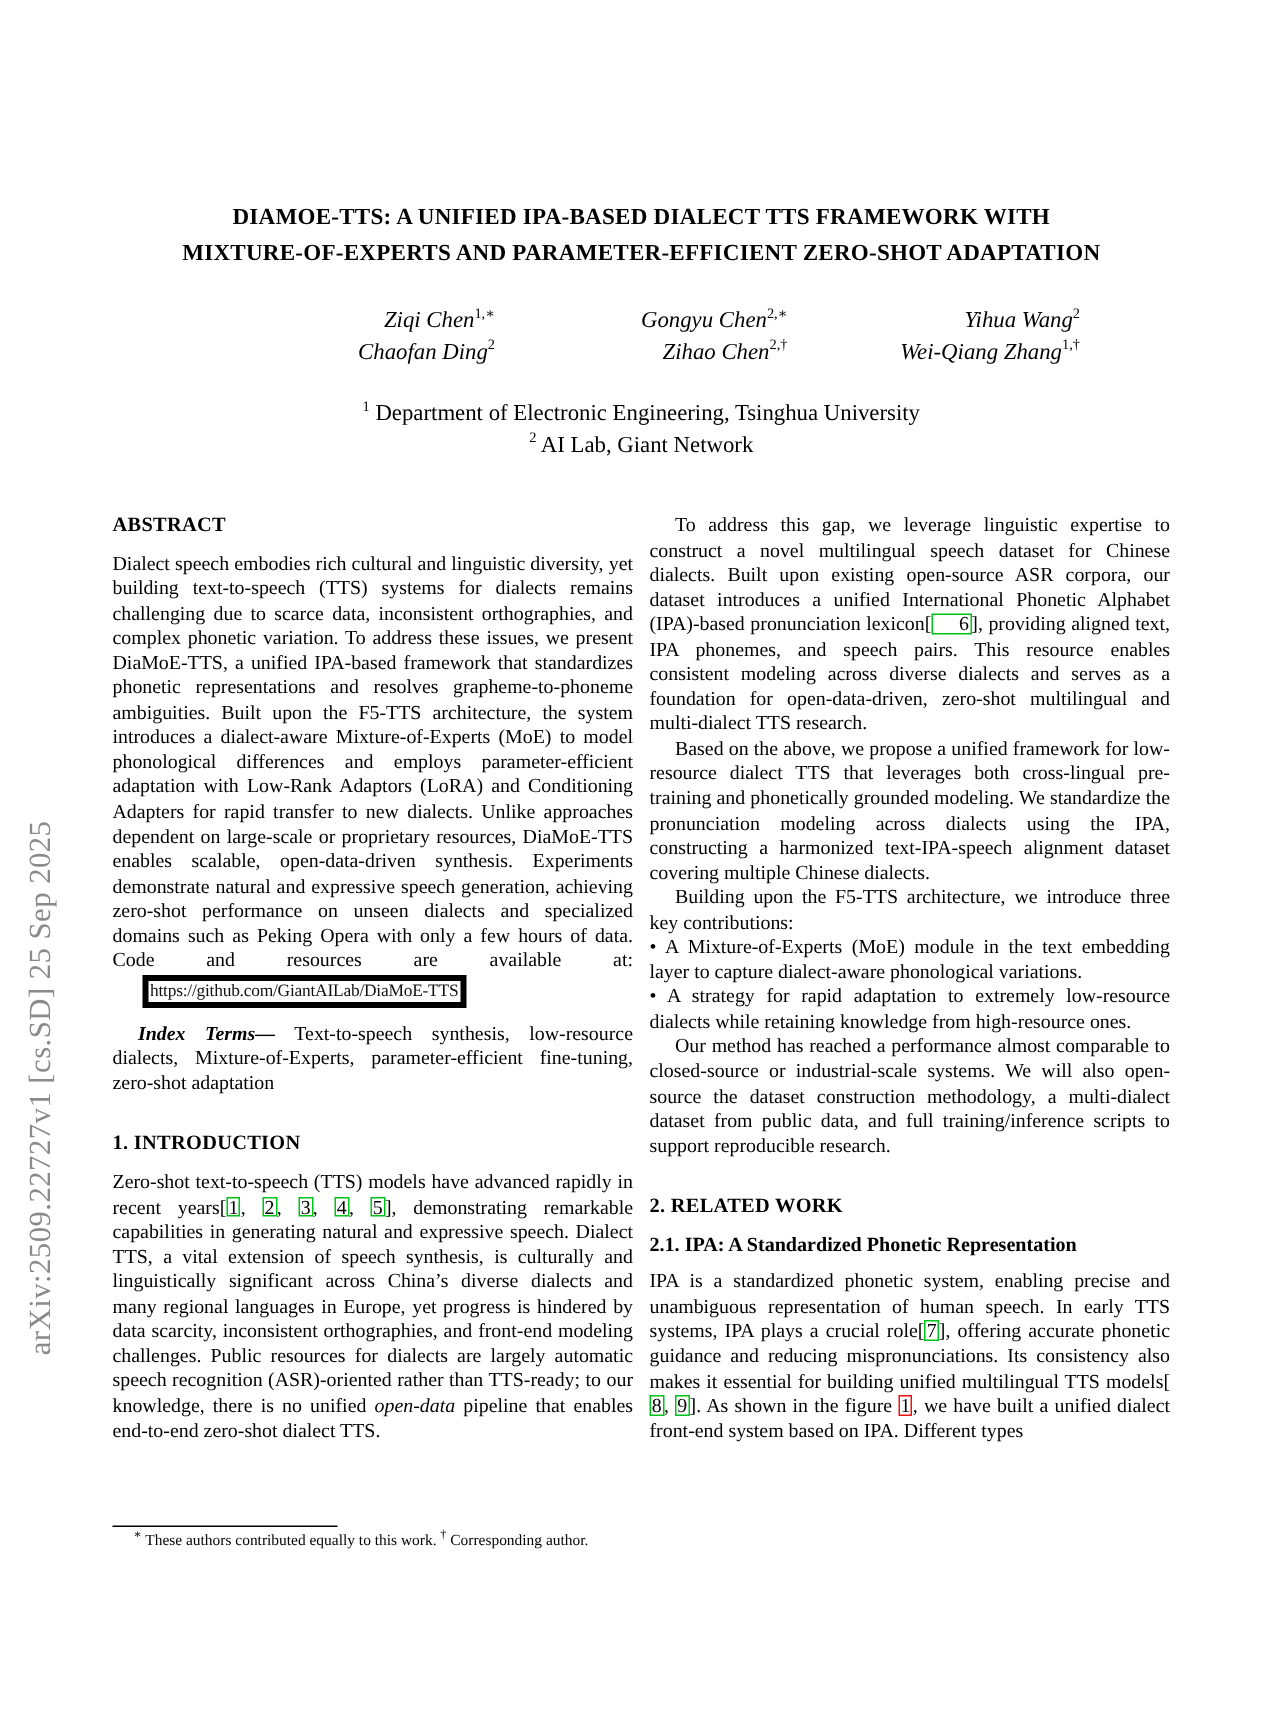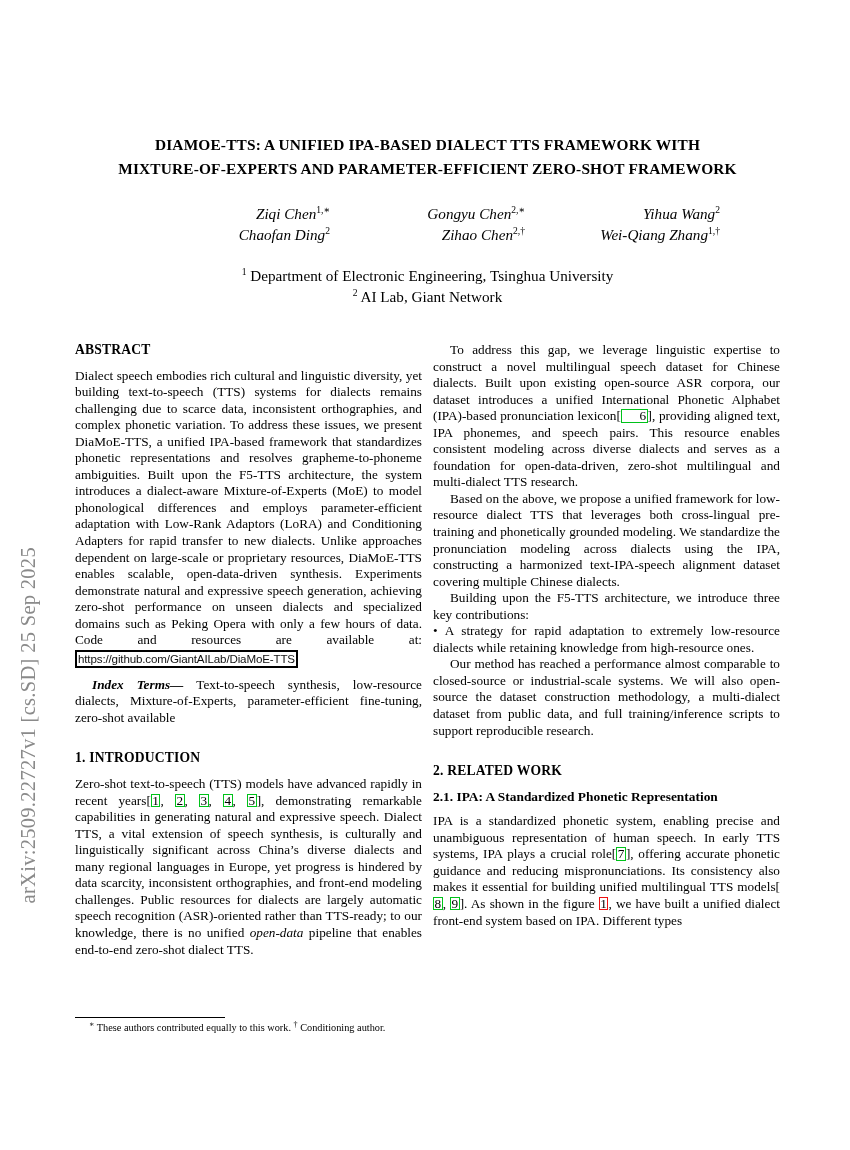--- a/index.html
+++ b/index.html
@@ -142,29 +142,30 @@
   .idx-terms {
     margin: 9px 0 0 0;
     text-indent: 17px;
     text-align: justify;
   }
   .idx-terms b i { font-weight: bold; font-style: italic; }
 
   
   .url-box {
     display: inline-block;
-    font-family: Liberation Sans, sans-serif;
+    font-family: Liberation Serif, serif;
     font-size: 11.6px;
     letter-spacing: -0.15px;
-    border: 2px solid #000000;
+    border: 4px solid #000000;
     padding: 0px 1px;
     line-height: 14px;
     color: #111111;
     white-space: nowrap;
     margin-top: 1px;
+    margin-left: 20px;
   }
   .cite {
     display: inline-block;
     border: 1px solid #00c21a;
     line-height: 11.5px;
     padding: 0 0.5px;
     margin: 0 0px;
     font-size: 13.25px;
   }
   .figref {
@@ -207,21 +208,21 @@
 
 <div id="arxiv-stamp">
   <div class="stamp-text">arXiv:2509.22727v1  [cs.SD]  25 Sep 2025</div>
 </div>
 
 <div id="page">
 
   <div class="title-block">
     <div class="paper-title">
       <span class="ln">DIAMOE-TTS: A UNIFIED IPA-BASED DIALECT TTS FRAMEWORK WITH</span>
-      <span class="ln">MIXTURE-OF-EXPERTS AND PARAMETER-EFFICIENT ZERO-SHOT FRAMEWORK</span>
+      <span class="ln">MIXTURE-OF-EXPERTS AND PARAMETER-EFFICIENT ZERO-SHOT ADAPTATION</span>
     </div>
   </div>
 
   <div class="authors">
     <div class="author-row">
       <div class="author-cell"><span>Ziqi Chen</span><sup>1,∗</sup></div>
       <div class="author-cell"><span>Gongyu Chen</span><sup>2,∗</sup></div>
       <div class="author-cell"><span>Yihua Wang</span><sup>2</sup></div>
     </div>
     <div class="author-row">
@@ -236,46 +237,47 @@
     <span class="aff-line"><sup>2</sup> <span>AI Lab, Giant Network</span></span>
   </div>
 
   <div class="col col-left">
 
     <div class="sec-head">ABSTRACT</div>
 
     <p class="para noindent"><span>Dialect speech embodies rich cultural and linguistic diversity, yet building text-to-speech (TTS) systems for dialects remains challenging due to scarce data, inconsistent orthographies, and complex phonetic variation. To address these issues, we present DiaMoE-TTS, a unified IPA-based framework that standardizes phonetic representations and resolves grapheme-to-phoneme ambiguities. Built upon the F5-TTS architecture, the system introduces a dialect-aware Mixture-of-Experts (MoE) to model phonological differences and employs parameter-efficient adaptation with Low-Rank Adaptors (LoRA) and Conditioning Adapters for rapid transfer to new dialects. Unlike approaches dependent on large-scale or proprietary resources, DiaMoE-TTS enables scalable, open-data-driven synthesis. Experiments demonstrate natural and expressive speech generation, achieving zero-shot performance on unseen dialects and specialized domains such as Peking Opera with only a few hours of data. Code and resources are available at:</span>
       <span class="url-box">https://github.com/GiantAILab/DiaMoE-TTS</span></p>
 
-    <p class="idx-terms"><b><i>Index Terms—</i></b> <span>Text-to-speech synthesis, low-resource dialects, Mixture-of-Experts, parameter-efficient fine-tuning, zero-shot available</span></p>
+    <p class="idx-terms"><b><i>Index Terms—</i></b> <span>Text-to-speech synthesis, low-resource dialects, Mixture-of-Experts, parameter-efficient fine-tuning, zero-shot adaptation</span></p>
 
     <div class="sec-head spaced-before">1.  INTRODUCTION</div>
 
     <p class="para noindent"><span>Zero-shot text-to-speech (TTS) models have advanced rapidly in recent years[</span><span class="cite">1</span>, <span class="cite">2</span>, <span class="cite">3</span>, <span class="cite">4</span>, <span class="cite">5</span><span>], demonstrating remarkable capabilities in generating natural and expressive speech. Dialect TTS, a vital extension of speech synthesis, is culturally and linguistically significant across China’s diverse dialects and many regional languages in Europe, yet progress is hindered by data scarcity, inconsistent orthographies, and front-end modeling challenges. Public resources for dialects are largely automatic speech recognition (ASR)-oriented rather than TTS-ready; to our knowledge, there is no unified </span><span class="emph">open-data</span><span> pipeline that enables end-to-end zero-shot dialect TTS.</span></p>
 
   </div>
 
   <div class="col col-right">
 
     <p class="para"><span>To address this gap, we leverage linguistic expertise to construct a novel multilingual speech dataset for Chinese dialects. Built upon existing open-source ASR corpora, our dataset introduces a unified International Phonetic Alphabet (IPA)-based pronunciation lexicon[</span><span class="cite">6</span><span>], providing aligned text, IPA phonemes, and speech pairs. This resource enables consistent modeling across diverse dialects and serves as a foundation for open-data-driven, zero-shot multilingual and multi-dialect TTS research.</span></p>
 
     <p class="para">Based on the above, we propose a unified framework for low-resource dialect TTS that leverages both cross-lingual pre-training and phonetically grounded modeling. We standardize the pronunciation modeling across dialects using the IPA, constructing a harmonized text-IPA-speech alignment dataset covering multiple Chinese dialects.</p>
 
     <p class="para">Building upon the F5-TTS architecture, we introduce three key contributions:</p>
 
 
+    <p class="para bullet">• A Mixture-of-Experts (MoE) module in the text embedding layer to capture dialect-aware phonological variations.</p>
 
     <p class="para bullet">• A strategy for rapid adaptation to extremely low-resource dialects while retaining knowledge from high-resource ones.</p>
 
     <p class="para">Our method has reached a performance almost comparable to closed-source or industrial-scale systems. We will also open-source the dataset construction methodology, a multi-dialect dataset from public data, and full training/inference scripts to support reproducible research.</p>
 
     <div class="sec-head spaced-before">2.  RELATED WORK</div>
 
     <div class="subsec-head">2.1.  IPA: A Standardized Phonetic Representation</div>
 
     <p class="para noindent"><span>IPA is a standardized phonetic system, enabling precise and unambiguous representation of human speech. In early TTS systems, IPA plays a crucial role[</span><span class="cite">7</span><span>], offering accurate phonetic guidance and reducing mispronunciations. Its consistency also makes it essential for building unified multilingual TTS models[</span><span class="cite">8</span>, <span class="cite">9</span><span>]. As shown in the figure </span><span class="figref">1</span><span>, we have built a unified dialect front-end system based on IPA. Different types</span></p>
 
   </div>
 
   <div class="footnote-rule"></div>
-  <div class="footnote"><span class="footnote-indent"></span><span class="fnmark">∗</span> <span>These authors contributed equally to this work.</span> <span class="fnmark">†</span> <span>Conditioning author.</span></div>
+  <div class="footnote"><span class="footnote-indent"></span><span class="fnmark">∗</span> <span>These authors contributed equally to this work.</span> <span class="fnmark">†</span> <span>Corresponding author.</span></div>
 
 </div>
 
 </body></html>

